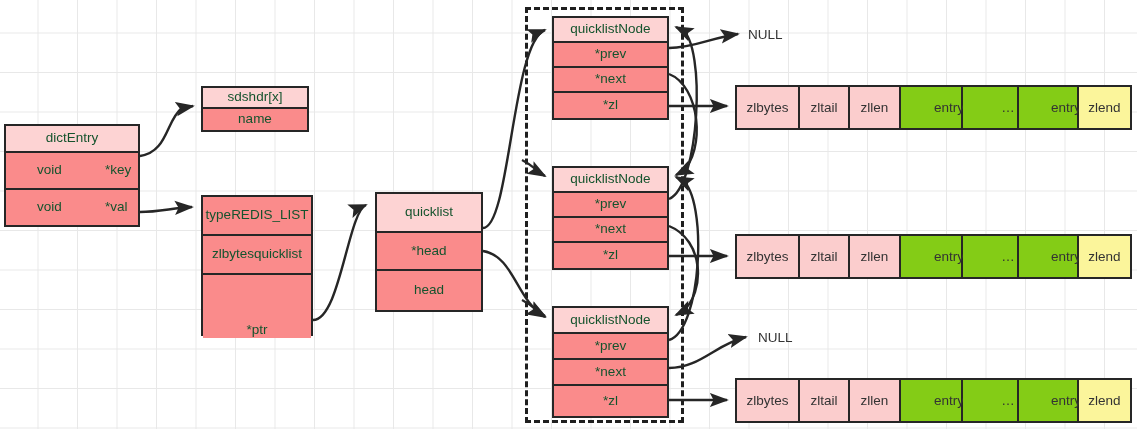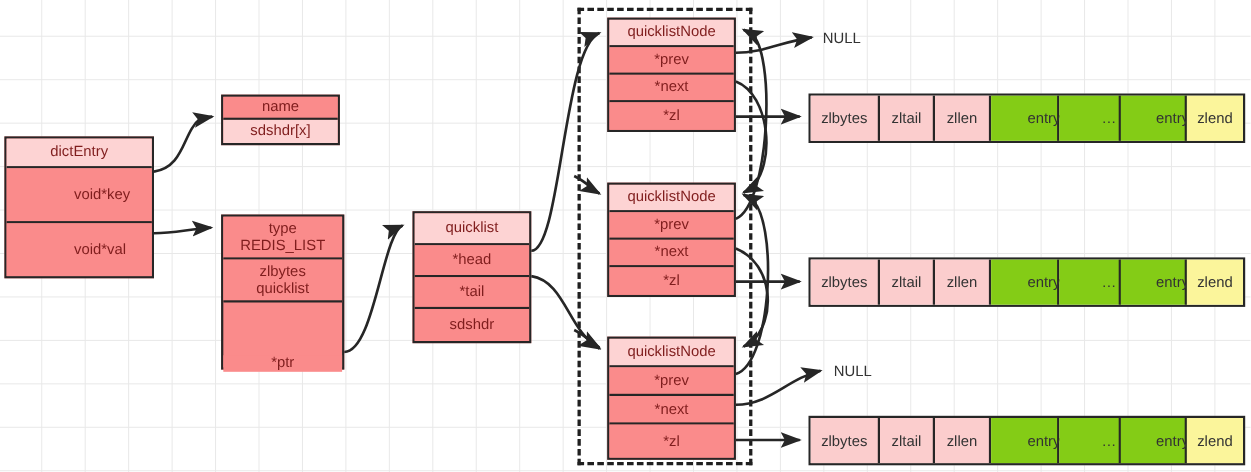--- a/index.html
+++ b/index.html
@@ -33,40 +33,40 @@
     position: absolute;
     border: 2px solid #262626;
     box-sizing: border-box;
     background: #fa8b8b;
     display: flex;
     flex-direction: column;
   }
   .row {
     box-sizing: border-box;
     background: #fa8b8b;
-    color: #7f1d1d;
+    color: #14532d;
     font-size: 13.5px;
     display: flex;
     align-items: center;
     justify-content: center;
     border-bottom: 2px solid #262626;
-    text-align: right;
+    text-align: left;
     line-height: 1.08;
     white-space: pre;
   }
   .row:last-child { border-bottom: none; }
   .row.head {
     background: #fdd3d3;
   }
-  .row.two-line { flex-direction: column; }
+  .row.two-line { flex-direction: row; }
 
   
   #dictEntry-box .row.kv {
     justify-content: flex-start;
-    padding-left: 18px;
+    padding-left: 31px;
     position: relative;
   }
   #dictEntry-box .kv .kv-type { width: 68px; display:inline-block; }
 
   
   .ziplist {
     position: absolute;
     border: 2px solid #262626;
     box-sizing: border-box;
     display: flex;
@@ -102,54 +102,53 @@
     white-space: pre;
   }
 </style>
 </head>
 <body>
 
 <div id="canvas">
 
   <div id="quicklist-group-region" style="left:525px; top:7px; width:159px; height:416px;"></div>
 
-  <div class="box" id="dictEntry-box" style="left:4px; top:124px; width:136px; height:129px;">
+  <div class="box" id="dictEntry-box" style="left:4px; top:124px; width:136px; height:103px;">
     <div class="row head" style="height:27px; flex:0 0 27px;">dictEntry</div>
     <div class="row kv" style="flex:1 1 auto;">
       <span class="kv-type">void</span>
       <span>*key</span>
     </div>
     <div class="row kv" style="flex:1 1 auto; border-bottom:none;">
       <span class="kv-type">void</span>
       <span>*val</span>
     </div>
   </div>
 
   <div class="box" id="sdshdr-box" style="left:201px; top:86px; width:108px; height:46px;">
+    <div class="row head" style="flex:1 1 50%;">sdshdr[x]</div>
     <div class="row" style="flex:1 1 50%;">name</div>
-    <div class="row head" style="flex:1 1 50%;">sdshdr[x]</div>
   </div>
 
   <div class="box" id="redisObject-box" style="left:201px; top:195px; width:112px; height:141px;">
     <div class="row two-line" style="height:39px; flex:0 0 39px;">
       <span>type</span>
       <span>REDIS_LIST</span>
     </div>
     <div class="row two-line" style="height:39px; flex:0 0 39px;">
       <span>zlbytes</span>
       <span>quicklist</span>
     </div>
     <div class="row" style="flex:1 1 auto; border-bottom:none;margin-top:48px;">*ptr</div>
   </div>
 
   <div class="box" id="quicklist-box" style="left:375px; top:192px; width:108px; height:120px;">
     <div class="row head" style="flex:1 1 20%;">quicklist</div>
     <div class="row" style="flex:1 1 20%;">*head</div>
-    <div class="row" style="flex:1 1 20%;">*tail</div>
-    <div class="row" style="flex:1 1 20%;">sdshdr</div>
+    <div class="row" style="flex:1 1 20%;">head</div>
   </div>
 
   <div class="box" id="qlnode-1" style="left:552px; top:16px; width:117px; height:104px;">
     <div class="row head" style="flex:1 1 25%;">quicklistNode</div>
     <div class="row" style="flex:1 1 25%;">*prev</div>
     <div class="row" style="flex:1 1 25%;">*next</div>
     <div class="row" style="flex:1 1 25%; border-bottom:none;">*zl</div>
   </div>
 
   <div class="box" id="qlnode-2" style="left:552px; top:166px; width:117px; height:104px;">

